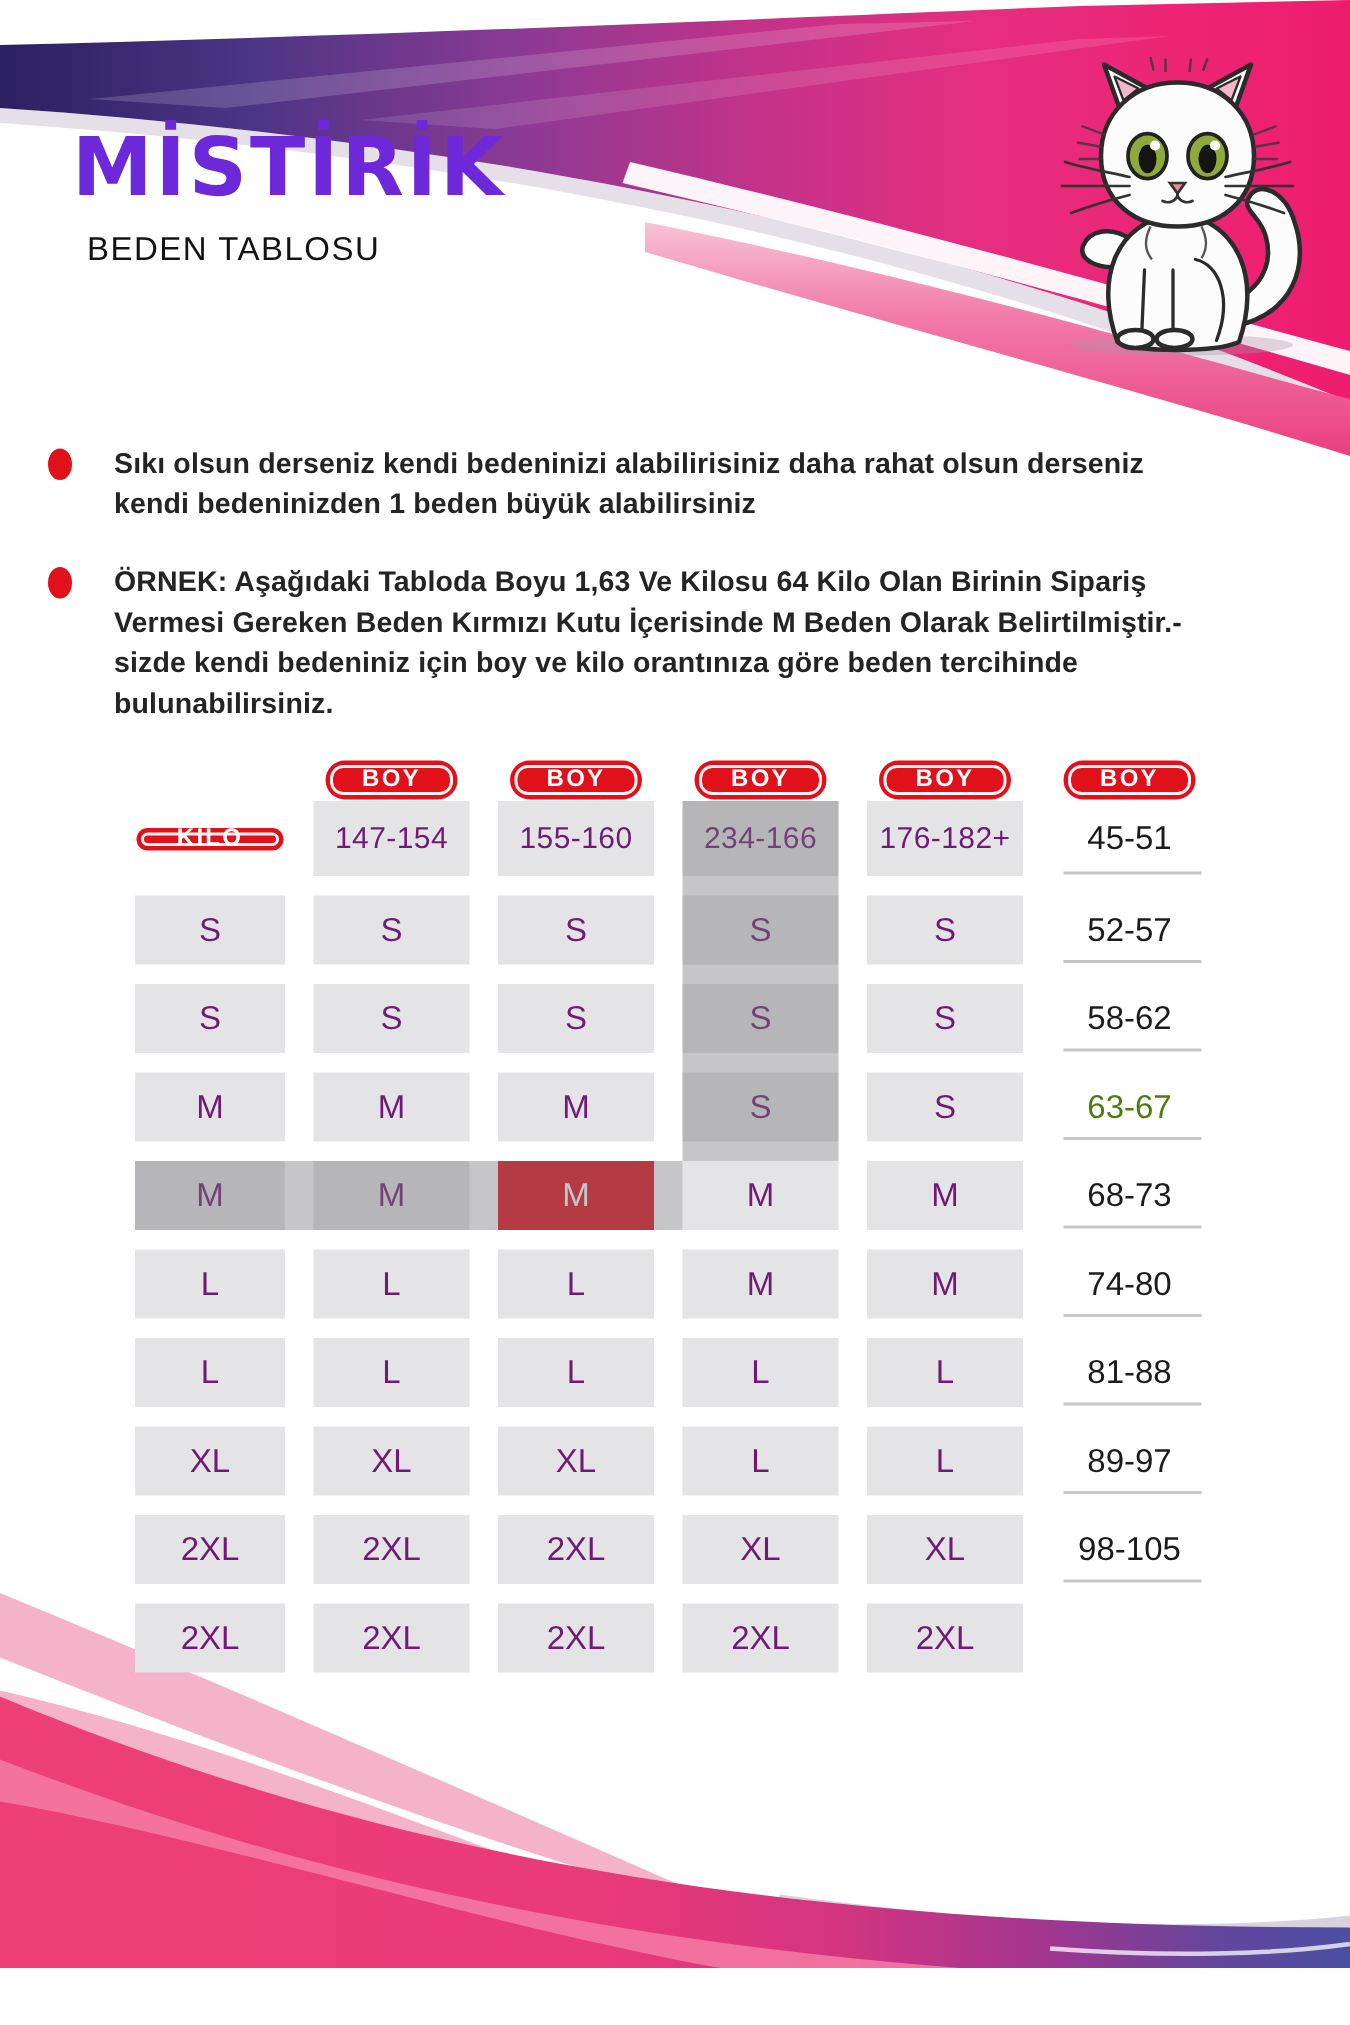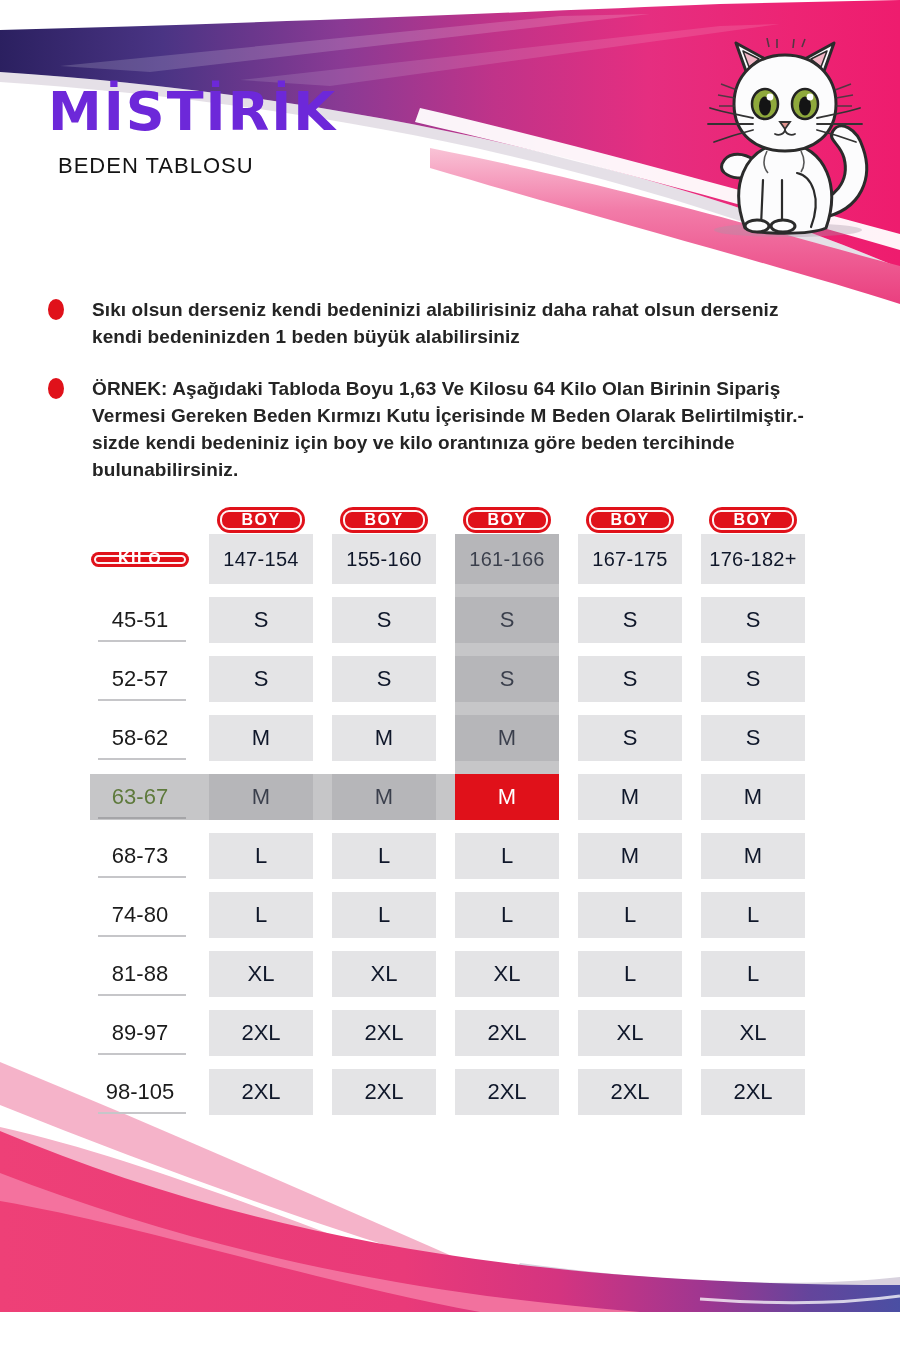--- a/index.html
+++ b/index.html
@@ -16,42 +16,42 @@
   .brand h1 {
     margin:0; font-family:"DejaVu Sans", sans-serif;
     font-size:54px; font-weight:800; letter-spacing:2px; color:#6d28d9;
   }
   .brand .subtitle {
     margin-top:10px; font-size:22px; font-weight:400;
     letter-spacing:1px; color:#131313;margin-left:10px;
   }
 
   
-  .notes { position:absolute; left:48px; top:296px; width:782px; z-index:5; }
+  .notes { position:absolute; left:32px; top:296px; width:782px; z-index:5; }
   .note { display:flex; gap:28px; margin-bottom:25px; }
   .dot {
     width:16px; height:21px; border-radius:50%;
     background:#e0111a; flex:none; margin-top:3px;
   }
   .note-text {
     font-size:19px; line-height:27px; font-weight:700;
     color:#242424; letter-spacing:.1px;
   }
 
   
   .size-table {
     position:absolute; left:90px; top:495px; width:715px; z-index:5;
     display:grid;
     grid-template-columns:100px repeat(5,104px);
     grid-template-rows:26px 50px repeat(9,46px);
     column-gap:19px; row-gap:13px;
   }
   .cell, .hcell {
     background:#e4e4e6; display:flex; align-items:center; justify-content:center;
-    color:#0f172a; font-size:22px;
+    color:#701a75; font-size:22px;
   }
   .hcell { font-size:20px; letter-spacing:.3px; }
   .kilo-cell {
     position:relative; display:flex; align-items:center; justify-content:center;
     font-size:22px; color:#1b1b1b;
   }
   .kilo-cell::after {
     content:""; position:absolute; left:8px; right:4px; bottom:1px;
     height:2px; background:#c6c6c9;
   }
@@ -182,22 +182,21 @@
       <span>BOY</span>
     </div>
 
   <div class="kilo-wrap">
     <div class="pill kilo">
         <span>KİLO</span>
       </div>
   </div>
   <div class="hcell">147-154</div>
   <div class="hcell">155-160</div>
-  <div class="hcell">161-166</div>
-  <div class="hcell">167-175</div>
+  <div class="hcell">234-166</div>
   <div class="hcell">176-182+</div>
 
   <div class="kilo-cell">45-51</div>
   <div class="cell">S</div>
   <div class="cell">S</div>
   <div class="cell">S</div>
   <div class="cell">S</div>
   <div class="cell">S</div>
 
   <div class="kilo-cell">52-57</div>

